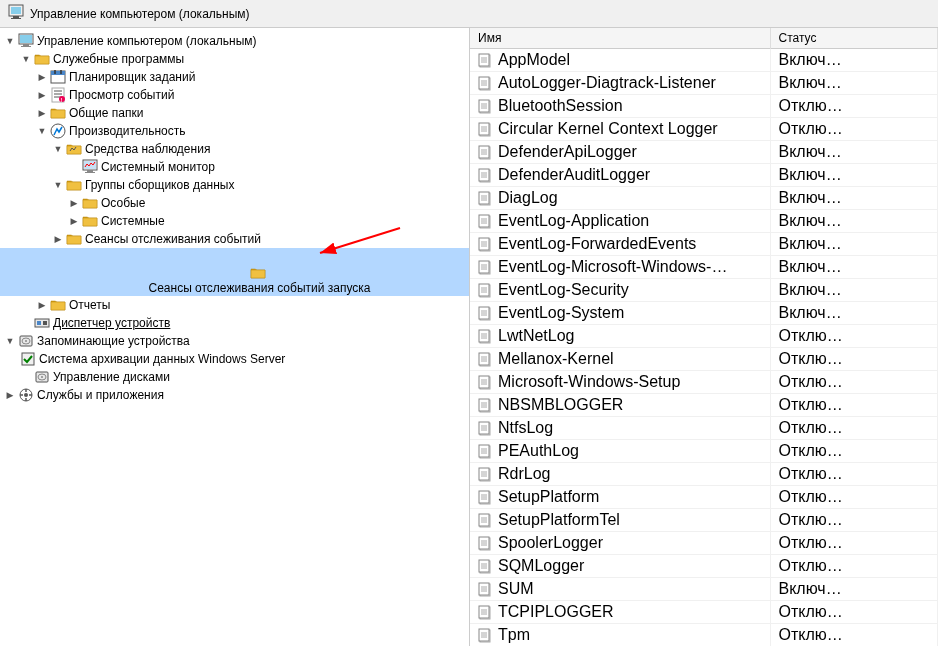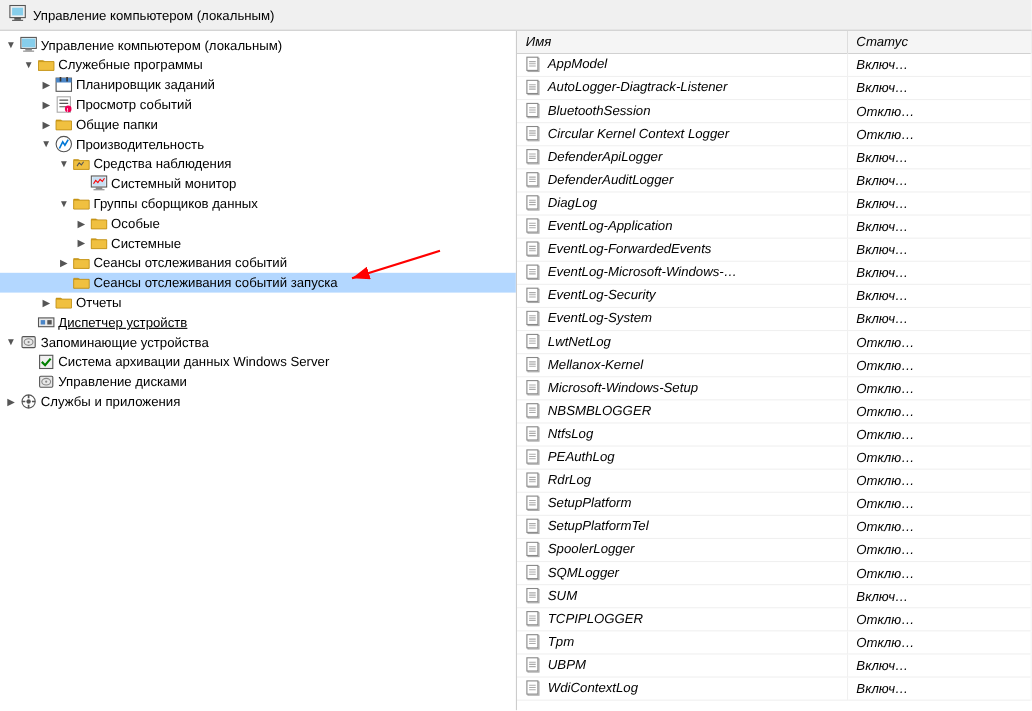--- a/index.html
+++ b/index.html
@@ -32,21 +32,20 @@
       width: 470px;
       border-right: 1px solid #ccc;
       overflow-y: auto;
       overflow-x: auto;
       padding: 4px 0;
     }
     .right-panel {
       flex: 1;
       overflow-y: auto;
       overflow-x: hidden;
-      font-style: italic;
     }
     
     .tree-item {
       display: flex;
       align-items: center;
       padding: 1px 0;
       cursor: pointer;
       white-space: nowrap;
       user-select: none;
     }
@@ -94,21 +93,21 @@
       position: sticky;
       top: 0;
       background: #f5f5f5;
       cursor: pointer;
     }
     .right-table tbody tr {
       border-bottom: 1px solid #f0f0f0;
     }
     .right-table tbody td {
       padding: 2px 8px;
-      font-size: 12px;
+      font-size: 16px;
       border-right: 1px solid #f0f0f0;
     }
 
     
     .red-arrow {
       position: absolute;
       top: 195px;
       left: 290px;
       width: 120px;
       height: 40px;
@@ -283,21 +282,21 @@
         <span class="tree-expand">▶</span>
         <span class="tree-icon">
           <svg width="16" height="16" viewBox="0 0 16 16">
             <path d="M1 4 L1 13 L15 13 L15 5 L7 5 L5 4 Z" fill="#d4a017" stroke="#b8860b" stroke-width="0.5"></path>
             <path d="M1 5 L15 5 L15 13 L1 13 Z" fill="#f0c040" stroke="#b8860b" stroke-width="0.5"></path>
           </svg>
         </span>
         <span class="tree-label">Сеансы отслеживания событий</span>
       </div>
 
-      <div class="tree-item selected" style="padding-left:50px;">
+      <div class="tree-item selected" style="padding-left:50px;flex-direction:column;">
         <span class="tree-expand" style="width:16px;display:inline-block;"></span>
         <span class="tree-icon">
           <svg width="16" height="16" viewBox="0 0 16 16">
             <path d="M1 4 L1 13 L15 13 L15 5 L7 5 L5 4 Z" fill="#d4a017" stroke="#b8860b" stroke-width="0.5"></path>
             <path d="M1 5 L15 5 L15 13 L1 13 Z" fill="#f0c040" stroke="#b8860b" stroke-width="0.5"></path>
           </svg>
         </span>
         <span class="tree-label">Сеансы отслеживания событий запуска</span>
       </div>
 
@@ -329,21 +328,21 @@
         <span class="tree-icon">
           <svg width="16" height="16" viewBox="0 0 16 16">
             <rect x="2" y="3" width="12" height="10" fill="#e8e8e8" stroke="#555" stroke-width="1" rx="1"></rect>
             <ellipse cx="8" cy="8" rx="4" ry="3" fill="none" stroke="#888" stroke-width="1"></ellipse>
             <circle cx="8" cy="8" r="1" fill="#888"></circle>
           </svg>
         </span>
         <span class="tree-label">Запоминающие устройства</span>
       </div>
 
-      <div class="tree-item" style="padding-left:18px;">
+      <div class="tree-item" style="padding-left:4px;">
         <span class="tree-expand" style="width:16px;display:inline-block;"></span>
         <span class="tree-icon">
           <svg width="16" height="16" viewBox="0 0 16 16">
             <rect x="2" y="2" width="12" height="12" fill="#f0f0f0" stroke="#555" stroke-width="1"></rect>
             <polyline points="4,8 7,11 12,5" fill="none" stroke="green" stroke-width="2"></polyline>
           </svg>
         </span>
         <span class="tree-label">Система архивации данных Windows Server</span>
       </div>
 

